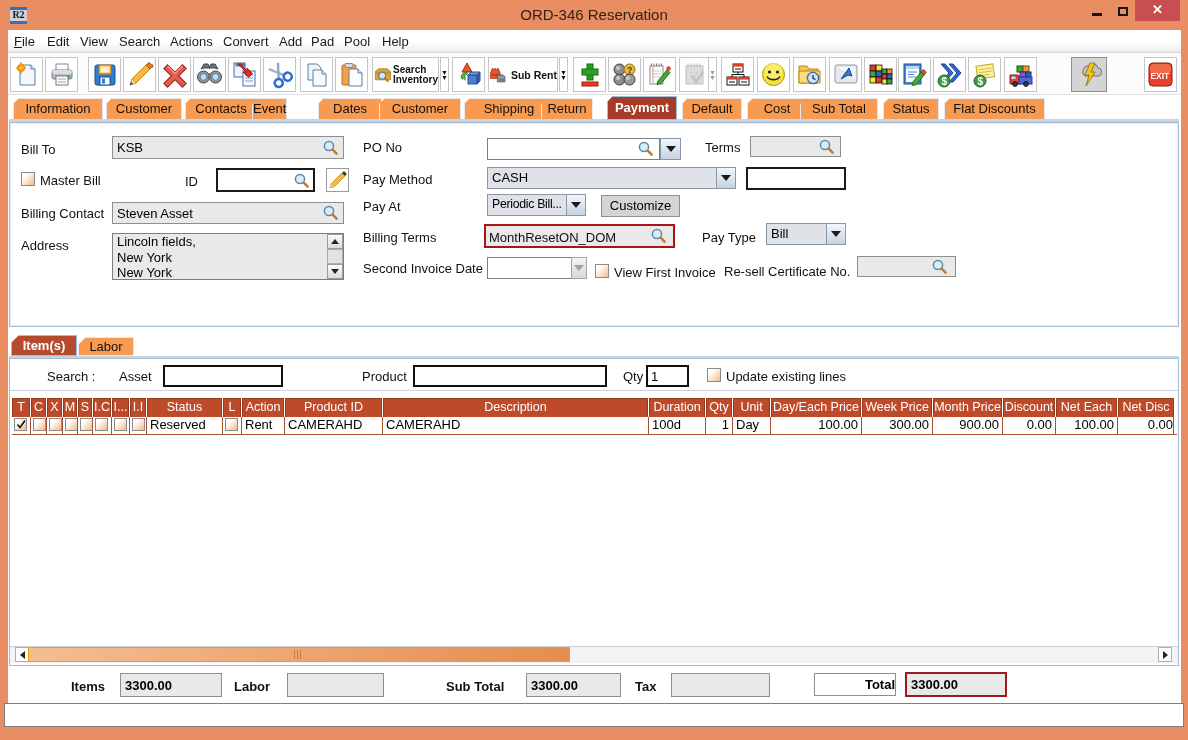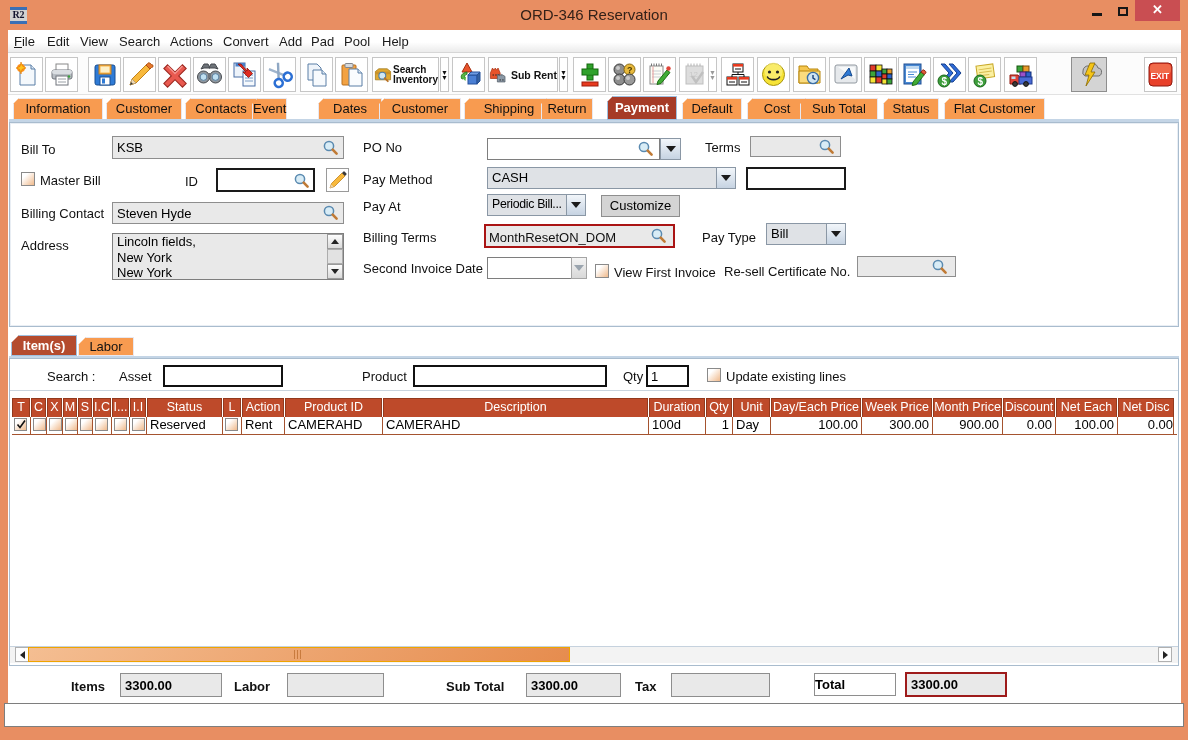--- a/index.html
+++ b/index.html
@@ -372,21 +372,21 @@
 <div class="tab" style="left:252px;width:35px">Event</div>
 <div class="tab" style="left:318px;width:64px">Dates</div>
 <div class="tab" style="left:379px;width:82px">Customer</div>
 <div class="tab" style="left:464px;width:90px">Shipping</div>
 <div class="tab" style="left:541px;width:52px">Return</div>
 <div class="tab tabsel" style="left:607px;width:70px">Payment</div>
 <div class="tab" style="left:682px;width:60px">Default</div>
 <div class="tab" style="left:747px;width:60px">Cost</div>
 <div class="tab" style="left:800px;width:78px">Sub Total</div>
 <div class="tab" style="left:883px;width:56px">Status</div>
-<div class="tab" style="left:944px;width:101px">Flat Customer</div>
+<div class="tab" style="left:944px;width:101px">Flat Discounts</div>
 <div class="abs" id="panel1"></div>
 <span class="lbl" style="left:21px;top:142px">Bill To</span>
 <div class="fld" style="left:112px;top:136px;width:232px;height:23px">KSB</div>
 <svg class="mag" style="left:322px;top:139px" width="17" height="17" viewBox="0 0 17 17">
     <circle cx="7" cy="7" r="4.6" fill="#D8ECF6" stroke="#5A8AB0" stroke-width="1.5"></circle>
     <line x1="10.7" y1="10.7" x2="14.6" y2="14.6" stroke="#C07A35" stroke-width="2.6" stroke-linecap="round"></line>
   </svg>
 <div class="cb" style="left:21px;top:172px"></div>
 <span class="lbl" style="left:40px;top:173px">Master Bill</span>
 <span class="lbl" style="left:185px;top:174px">ID</span>
@@ -396,21 +396,21 @@
     <line x1="10.7" y1="10.7" x2="14.6" y2="14.6" stroke="#C07A35" stroke-width="2.6" stroke-linecap="round"></line>
   </svg>
 <div class="abs" style="left:326px;top:168px;width:23px;height:24px;background:#fff;border:1px solid #9A9A9A;display:flex;align-items:center;justify-content:center">
     <svg width="20" height="20" viewBox="0 0 20 20">
       <path d="M2 18l1.5-4.5L14 3l3 3L6.5 16.5z" fill="#F8B93C" stroke="#C2821A" stroke-width="0.8"></path>
       <path d="M14 3l3 3 1.2-1.2a1 1 0 000-1.6L16.8 1.8a1 1 0 00-1.6 0z" fill="#3A3A3A"></path>
       <path d="M2 18l1.2-3.6 2.4 2.4z" fill="#E8D2AE"></path>
     </svg>
   </div>
 <span class="lbl" style="left:21px;top:206px">Billing Contact</span>
-<div class="fld" style="left:112px;top:202px;width:232px;height:22px">Steven Hyde</div>
+<div class="fld" style="left:112px;top:202px;width:232px;height:22px">Steven Asset</div>
 <svg class="mag" style="left:322px;top:204px" width="17" height="17" viewBox="0 0 17 17">
     <circle cx="7" cy="7" r="4.6" fill="#D8ECF6" stroke="#5A8AB0" stroke-width="1.5"></circle>
     <line x1="10.7" y1="10.7" x2="14.6" y2="14.6" stroke="#C07A35" stroke-width="2.6" stroke-linecap="round"></line>
   </svg>
 <span class="lbl" style="left:21px;top:238px">Address</span>
 <div class="abs" style="left:112px;top:233px;width:232px;height:47px;background:#E9E9E9;border:1px solid #7E7E7E;font-size:13px;line-height:15.5px;padding:0 0 0 4px;color:#000">Lincoln fields,<br>New York<br>New York</div>
 <div class="abs" style="left:327px;top:234px;width:16px;height:45px;background:#ECECEC">
   <div class="abs" style="left:0;top:0;width:16px;height:15px;background:linear-gradient(#FDFDFD,#DADADA);border:1px solid #9A9A9A;display:flex;align-items:center;justify-content:center">
       <div style="width:0;height:0;border-left:4px solid transparent;border-right:4px solid transparent;border-bottom:5px solid #222"></div>
     </div>
@@ -571,16 +571,16 @@
 <div class="abs" style="left:300px;top:650px;width:1px;height:9px;background:#C97B3E"></div>
 <div class="abs" id="totrow"></div>
 <span class="tlbl" style="left:71px;top:679px">Items</span>
 <div class="tfld" style="left:120px;width:102px">3300.00</div>
 <span class="tlbl" style="left:234px;top:679px">Labor</span>
 <div class="tfld" style="left:287px;width:97px"></div>
 <span class="tlbl" style="left:446px;top:679px">Sub Total</span>
 <div class="tfld" style="left:526px;width:95px">3300.00</div>
 <span class="tlbl" style="left:635px;top:679px">Tax</span>
 <div class="tfld" style="left:671px;width:99px"></div>
-<div class="abs" style="left:814px;top:673px;width:82px;height:23px;background:#fff;border:1px solid #8E8E8E;font-size:13px;font-weight:bold;text-align:left;line-height:21px">Total</div>
+<div class="abs" style="left:814px;top:673px;width:82px;height:23px;background:#fff;border:1px solid #8E8E8E;font-size:13px;font-weight:bold;text-align:right;line-height:21px">Total</div>
 <div class="abs" style="left:905px;top:672px;width:102px;height:25px;background:#E9E9E9;border:2px solid #9E1B1B;font-size:13px;font-weight:bold;padding:3px 0 0 4px">3300.00</div>
 <div class="abs" id="statusbar"></div>
 <div class="abs" id="bottomedge"></div>
 
 </body></html>

